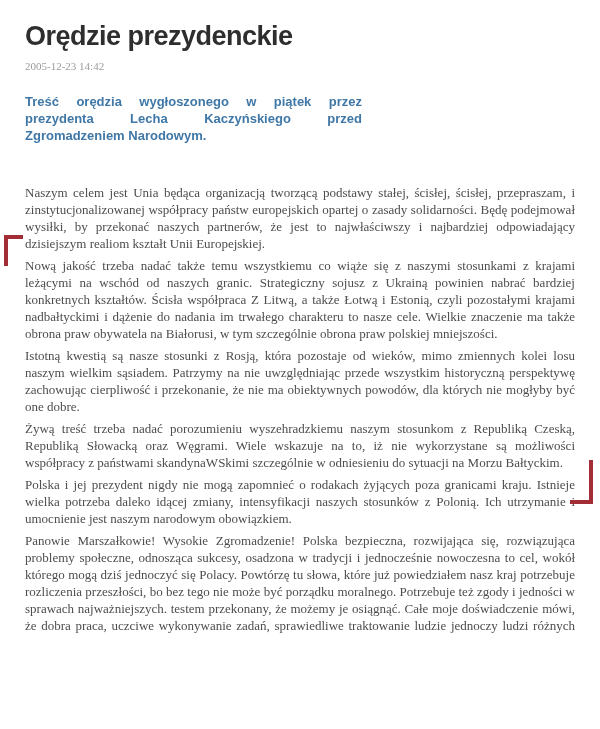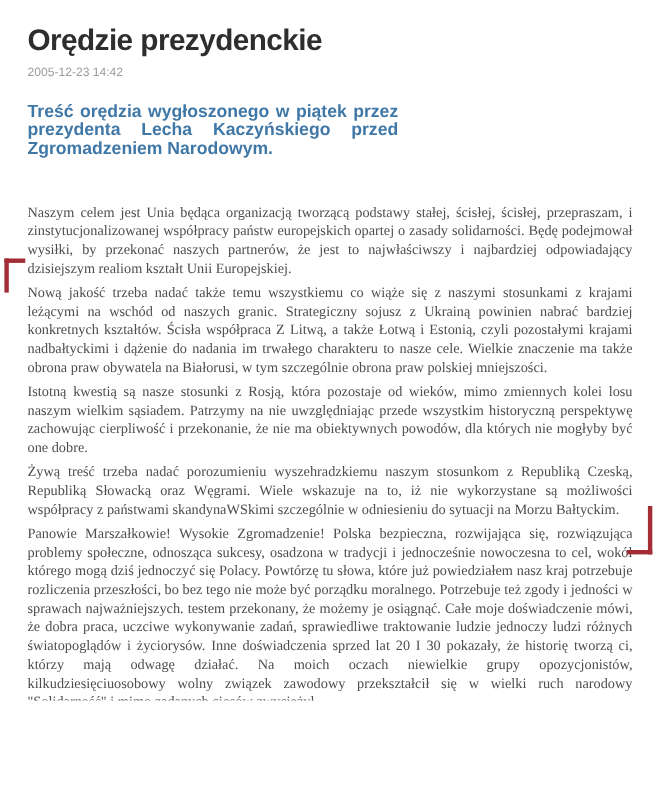--- a/index.html
+++ b/index.html
@@ -23,25 +23,26 @@
     line-height: 28px;
     font-weight: bold;
     letter-spacing: -0.5px;
     color: #2e2e2e;
   }
   .date {
     margin-top: 10px;
     font-size: 11px;
     line-height: 12px;
     color: #9b9b9b;
+    font-family: Liberation Serif, serif;
   }
   p.lead {
     margin: 21px 0 0 0;
     width: 337px;
-    font-size: 16px;
+    font-size: 13px;
     line-height: 17px;
     font-weight: bold;
     text-align: justify;
     color: #3f77a6;
   }
   .body {
     margin-top: 40px;
   }
   .body p {
     margin: 0 0 5px 0;
@@ -82,20 +83,21 @@
 
   <div class="date">2005-12-23 14:42</div>
 
   <p class="lead" style="color: rgb(63, 119, 166);">Treść orędzia wygłoszonego w piątek przez prezydenta Lecha Kaczyńskiego przed Zgromadzeniem Narodowym.</p>
 
   <div class="body">
     <p>Naszym celem jest Unia będąca organizacją tworzącą podstawy stałej, ścisłej, ścisłej, przepraszam, i zinstytucjonalizowanej współpracy państw europejskich opartej o zasady solidarności. Będę podejmował wysiłki, by przekonać naszych partnerów, że jest to najwłaściwszy i najbardziej odpowiadający dzisiejszym realiom kształt Unii Europejskiej.</p>
     <p>Nową jakość trzeba nadać także temu wszystkiemu co wiąże się z naszymi stosunkami z krajami leżącymi na wschód od naszych granic. Strategiczny sojusz z Ukrainą powinien nabrać bardziej konkretnych kształtów. Ścisła współpraca Z Litwą, a także Łotwą i Estonią, czyli pozostałymi krajami nadbałtyckimi i dążenie do nadania im trwałego charakteru to nasze cele. Wielkie znaczenie ma także obrona praw obywatela na Białorusi, w tym szczególnie obrona praw polskiej mniejszości.</p>
     <p>Istotną kwestią są nasze stosunki z Rosją, która pozostaje od wieków, mimo zmiennych kolei losu naszym wielkim sąsiadem. Patrzymy na nie uwzględniając przede wszystkim historyczną perspektywę zachowując cierpliwość i przekonanie, że nie ma obiektywnych powodów, dla których nie mogłyby być one dobre.</p>
     <p>Żywą treść trzeba nadać porozumieniu wyszehradzkiemu naszym stosunkom z Republiką Czeską, Republiką Słowacką oraz Węgrami. Wiele wskazuje na to, iż nie wykorzystane są możliwości współpracy z państwami skandynaWSkimi szczególnie w odniesieniu do sytuacji na Morzu Bałtyckim.</p>
+    <p>Polska i jej prezydent nigdy nie mogą zapomnieć o rodakach żyjących poza granicami kraju. Istnieje wielka potrzeba daleko idącej zmiany, intensyfikacji naszych stosunków z Polonią. Ich utrzymanie i umocnienie jest naszym narodowym obowiązkiem.</p>
     <p>Panowie Marszałkowie! Wysokie Zgromadzenie! Polska bezpieczna, rozwijająca się, rozwiązująca problemy społeczne, odnosząca sukcesy, osadzona w tradycji i jednocześnie nowoczesna to cel, wokół którego mogą dziś jednoczyć się Polacy. Powtórzę tu słowa, które już powiedziałem nasz kraj potrzebuje rozliczenia przeszłości, bo bez tego nie może być porządku moralnego. Potrzebuje też zgody i jedności w sprawach najważniejszych. testem przekonany, że możemy je osiągnąć. Całe moje doświadczenie mówi, że dobra praca, uczciwe wykonywanie zadań, sprawiedliwe traktowanie ludzie jednoczy ludzi różnych światopoglądów i życiorysów. Inne doświadczenia sprzed lat 20 I 30 pokazały, że historię tworzą ci, którzy mają odwagę działać. Na moich oczach niewielkie grupy opozycjonistów, kilkudziesięciuosobowy wolny związek zawodowy przekształcił się w wielki ruch narodowy "Solidarność" i mimo zadanych ciosów zwyciężył.</p>
 
   </div>
 
   <div class="mark open" style="border-color: rgb(163, 45, 53);"></div>
 
   <div class="mark close" style="border-color: rgb(163, 45, 53);"></div>
 
 </div>
 

